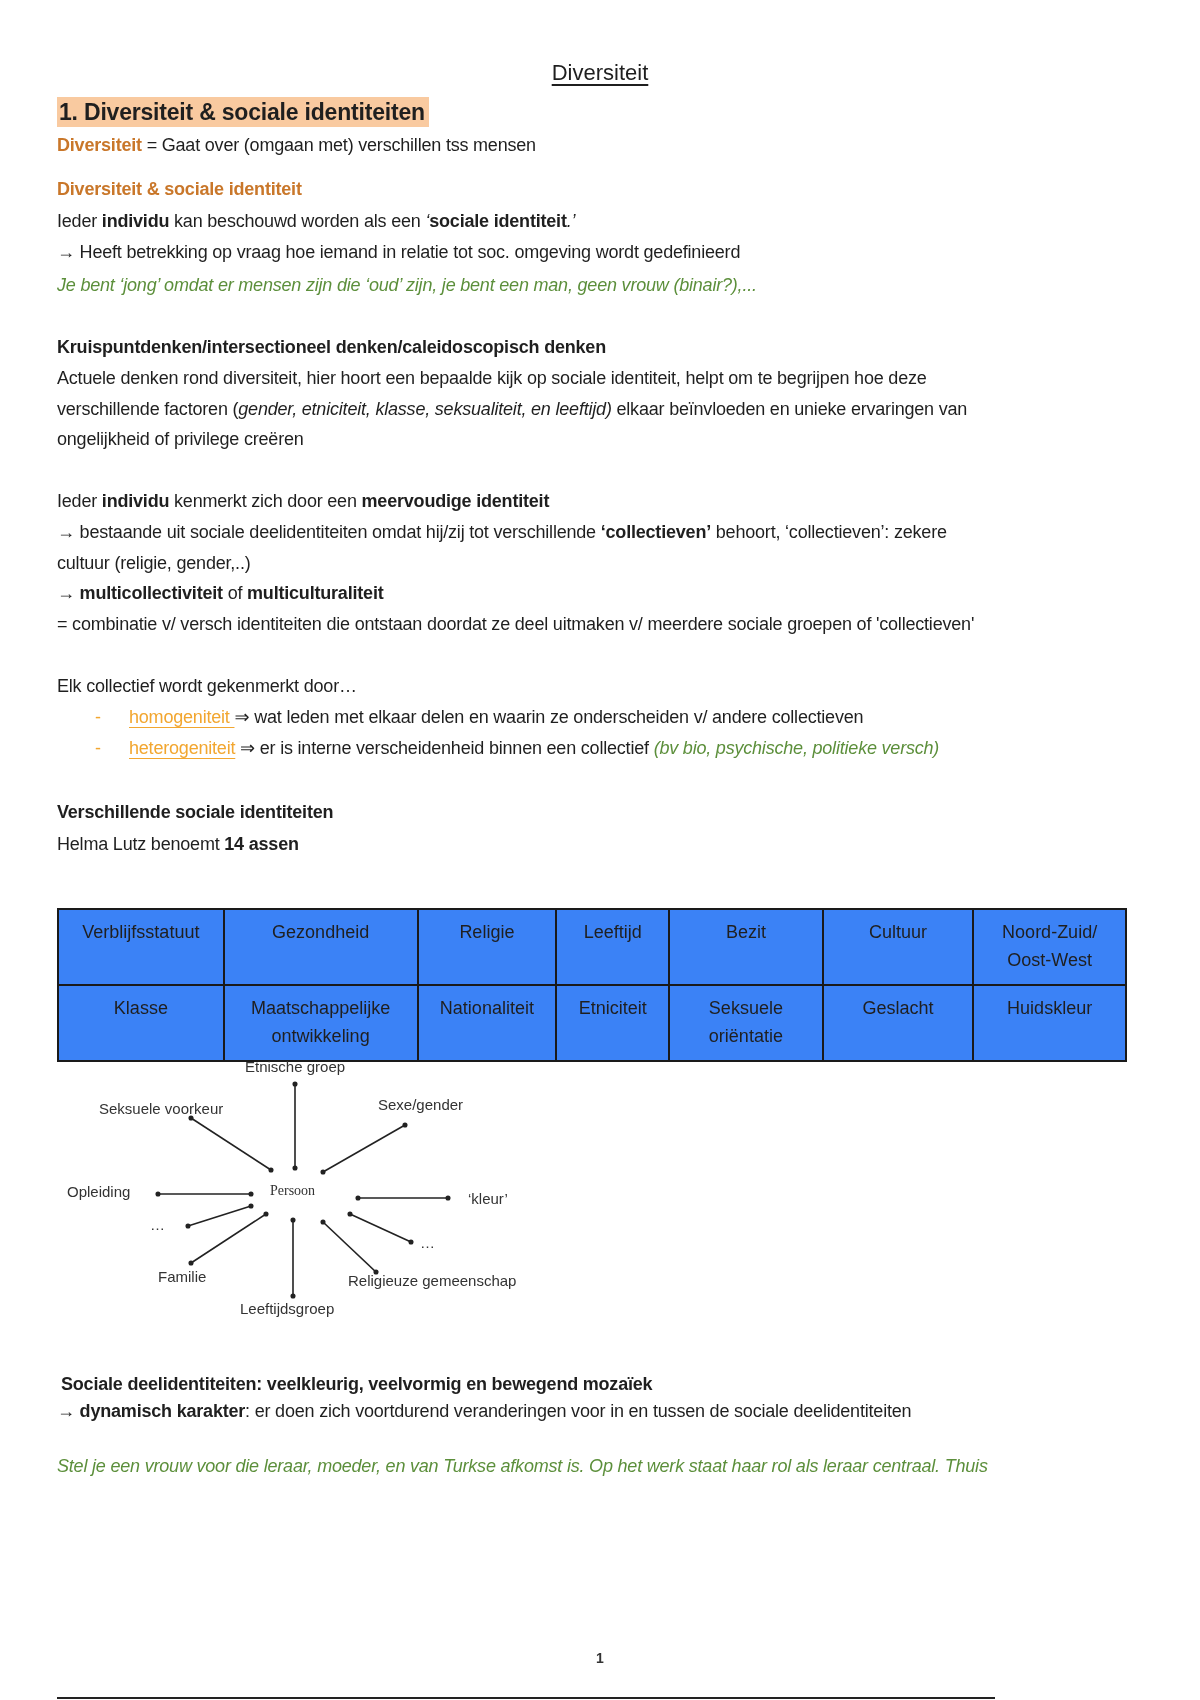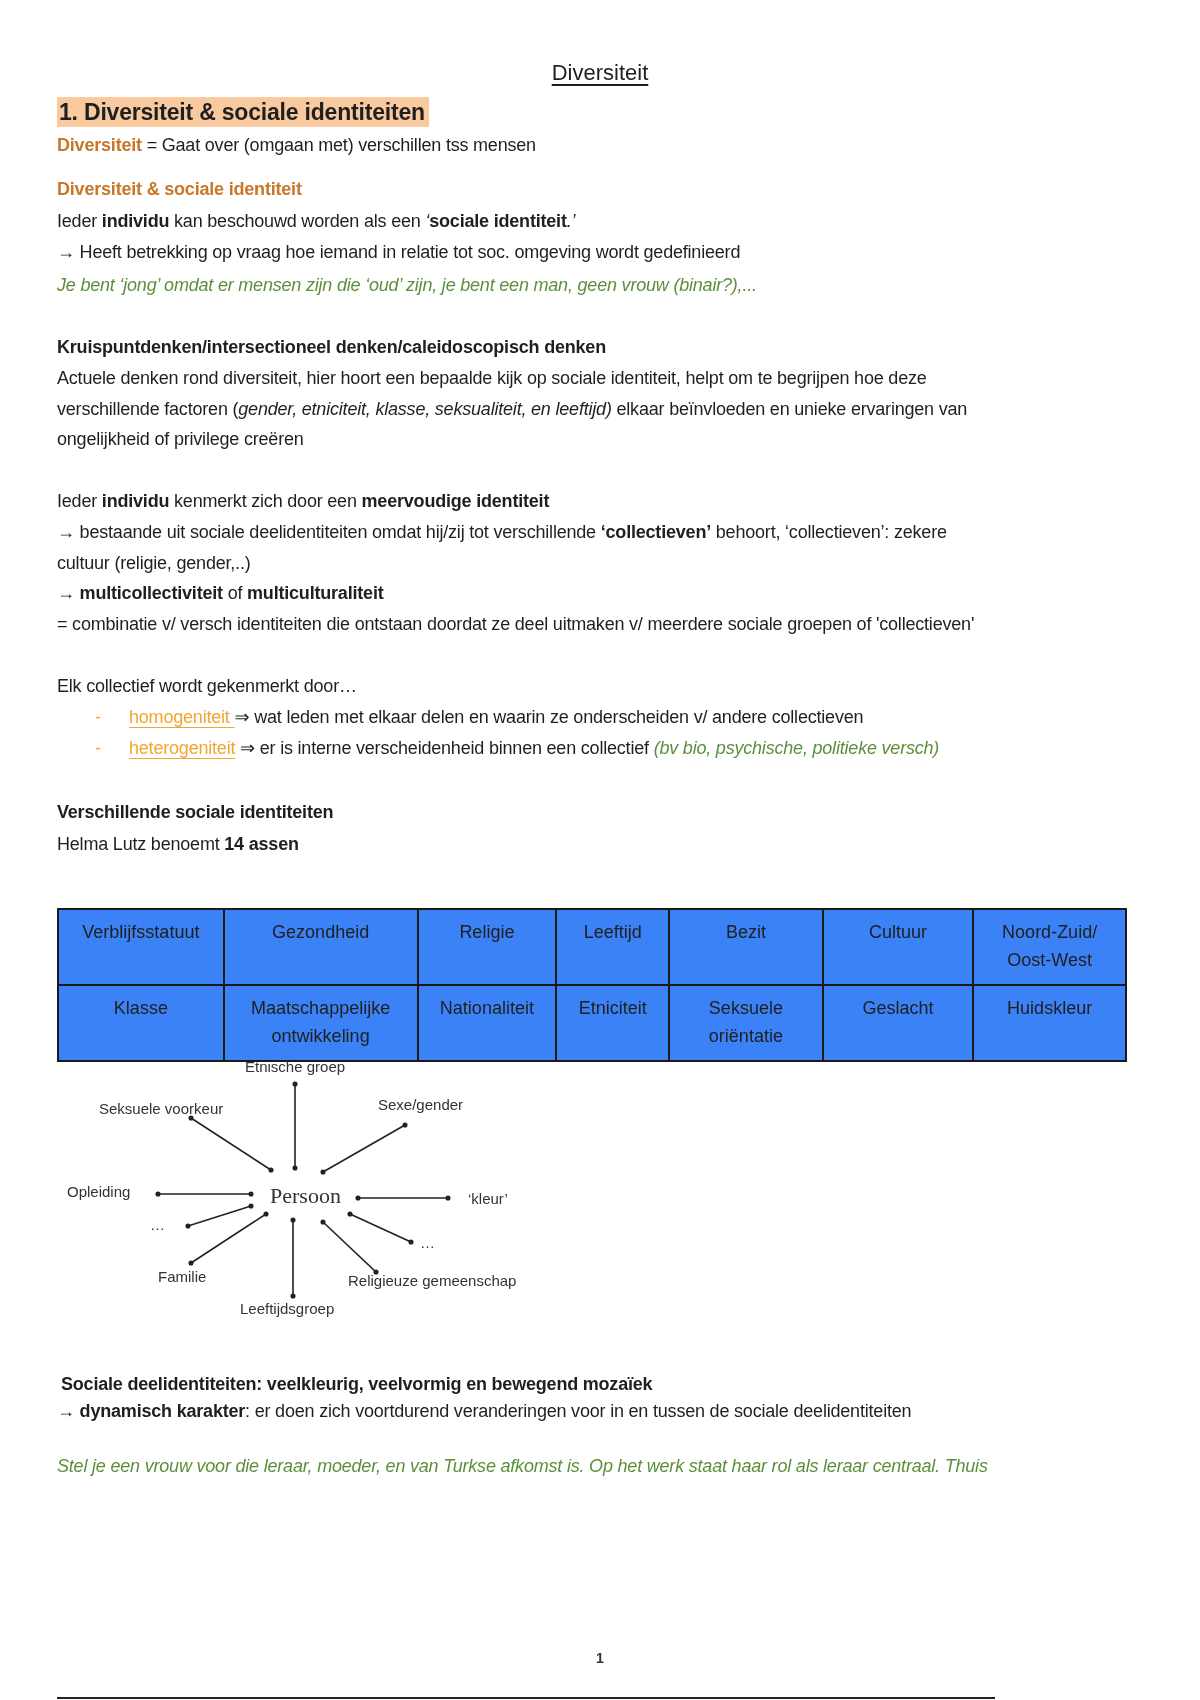--- a/index.html
+++ b/index.html
@@ -16,21 +16,21 @@
   .i { font-style: italic; }
   .bi { font-weight: bold; }
   .hl-term { color: #f2a62f; text-decoration: underline; text-underline-offset: 4px; font-weight: normal; }
   .bullet-dash { color: #f2a62f; display: inline-block; width: 72px; padding-left: 38px; box-sizing: border-box; }
   table.axes { position: absolute; left: 57px; top: 864px; width: 1070px; border-collapse: collapse;
                background: #3b82f6; border: 2px solid #1a1a1a; margin-top: 44px; }
   table.axes td { border: 2px solid #1a1a1a; text-align: center; vertical-align: top;
                   font-size: 18px; line-height: 28px; padding: 8px 4px 4px 4px; height: 62px; }
   .diagram { position: absolute; left: 58px; top: 1050px; width: 480px; height: 280px; }
   .diagram .lbl { position: absolute; font-size: 15px; color: #333; white-space: nowrap; }
-  .diagram .center { font-family: "Liberation Serif", serif; font-size: 22px; color: #333; }
+  .diagram .center { font-family: "Liberation Serif", serif; font-size: 14px; color: #333; }
   .page-num { position: absolute; top: 1650px; left: 0; width: 1200px; text-align: center; font-size: 14px; font-weight: bold; color: #333; }
   .footer-rule { position: absolute; left: 57px; right: 57px; top: 1697px; height: 2px; background: #222; }
 </style>
 </head>
 <body>
 
 <div class="page">
 
   <div class="doc-title">
     <span>Diversiteit</span>

